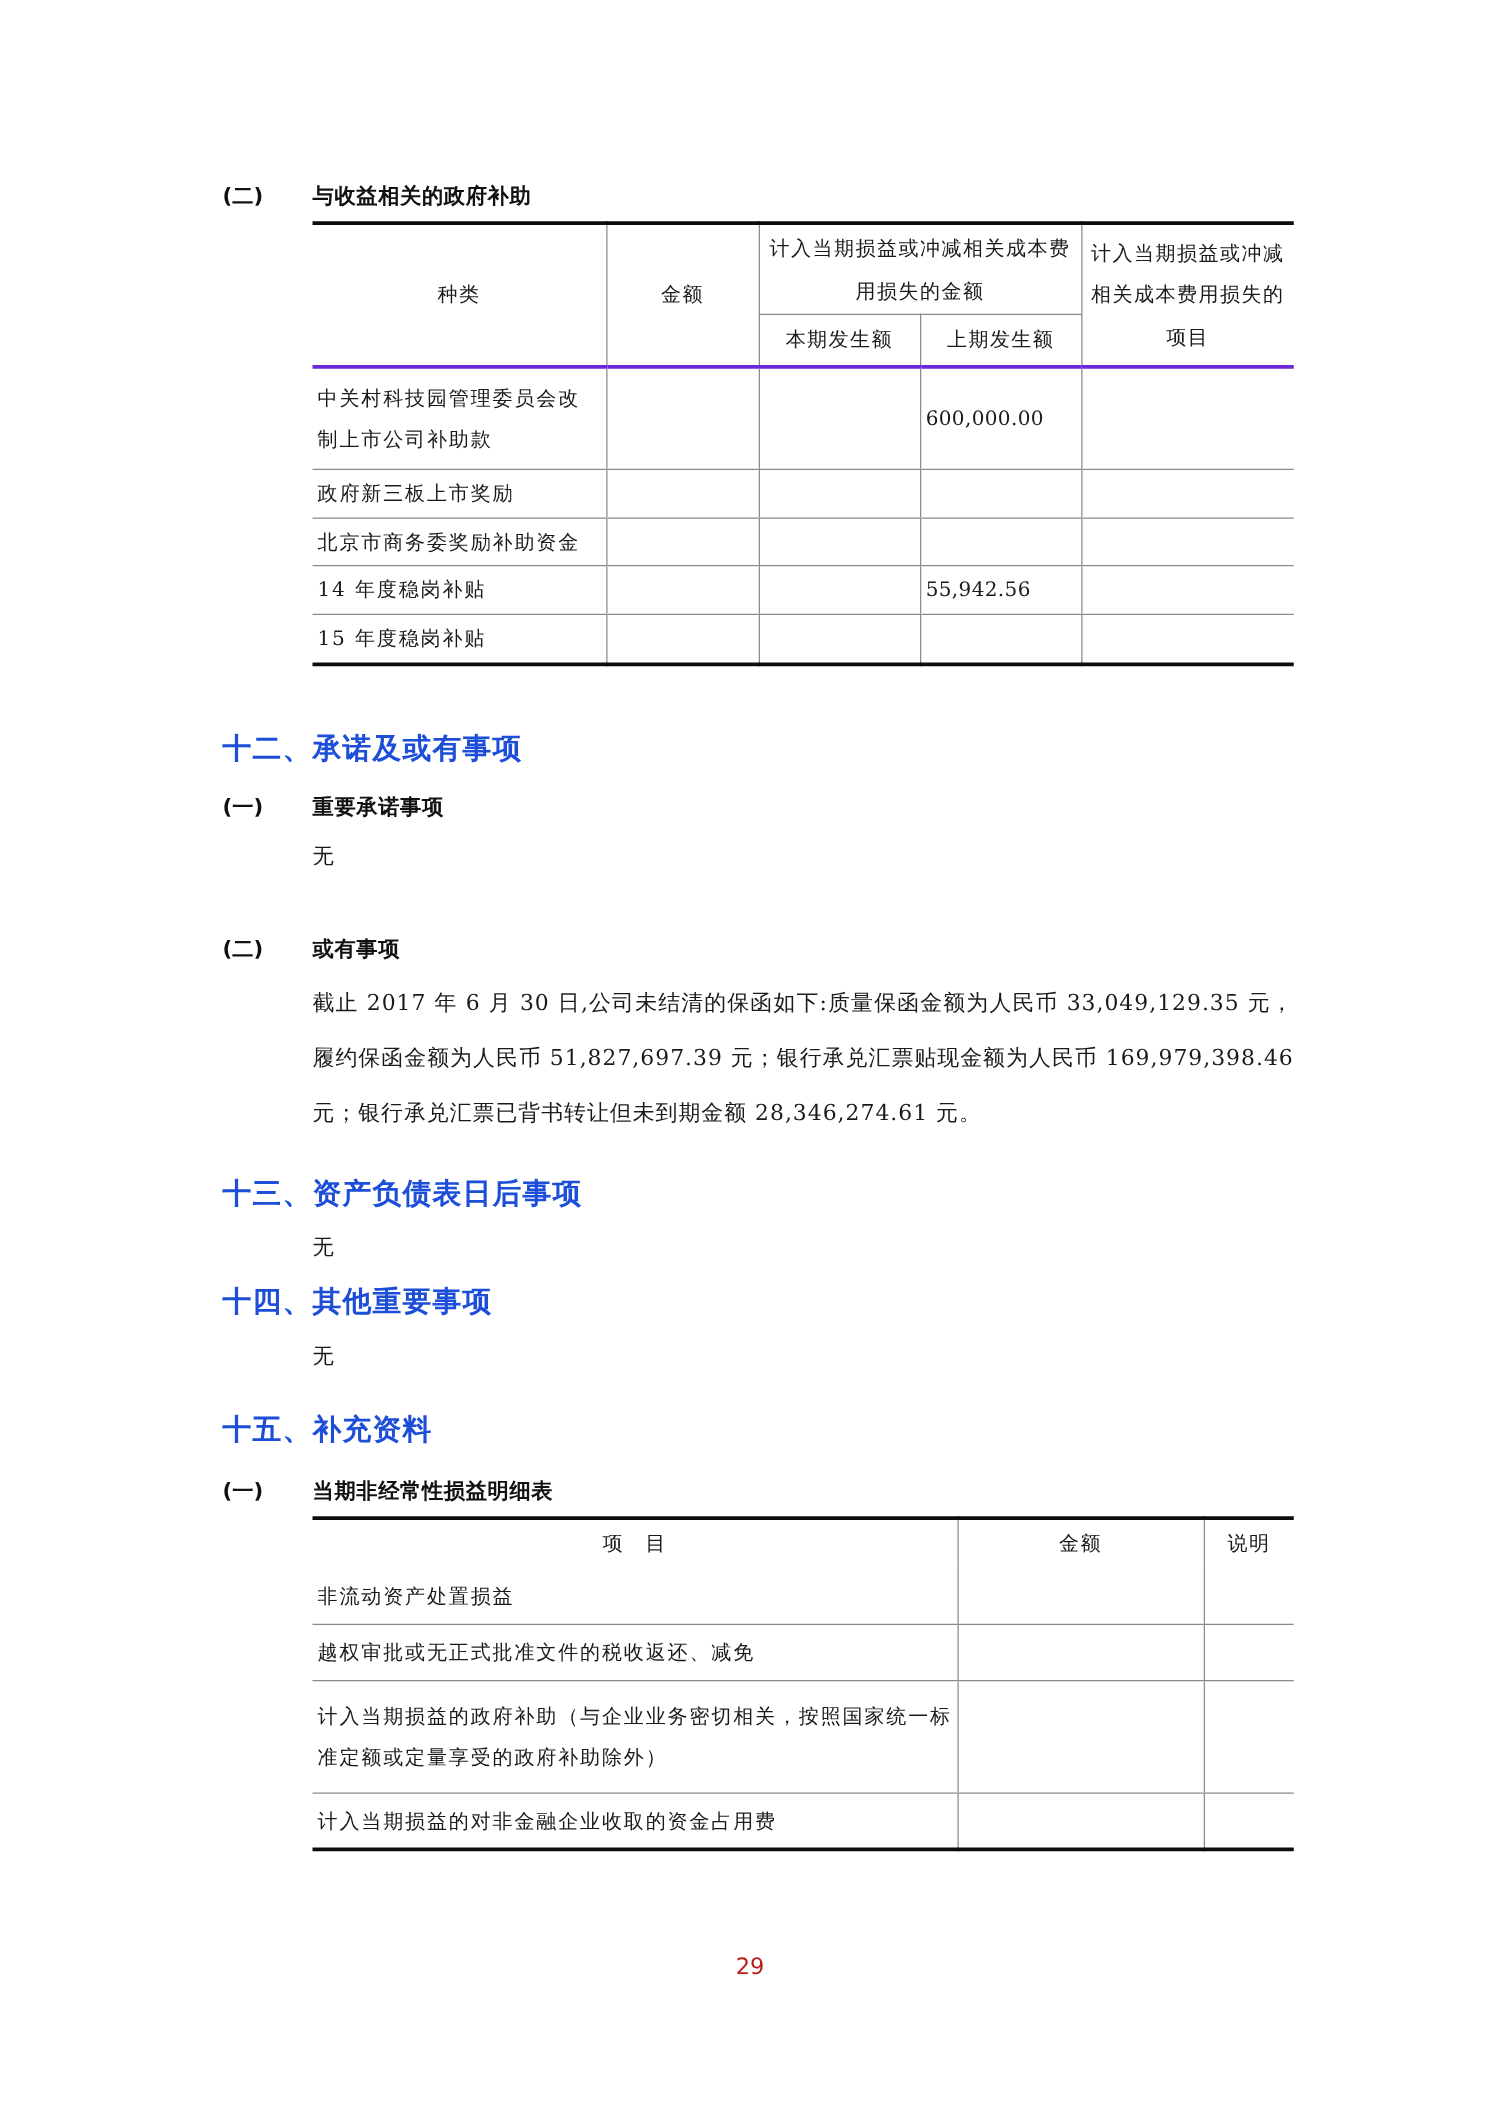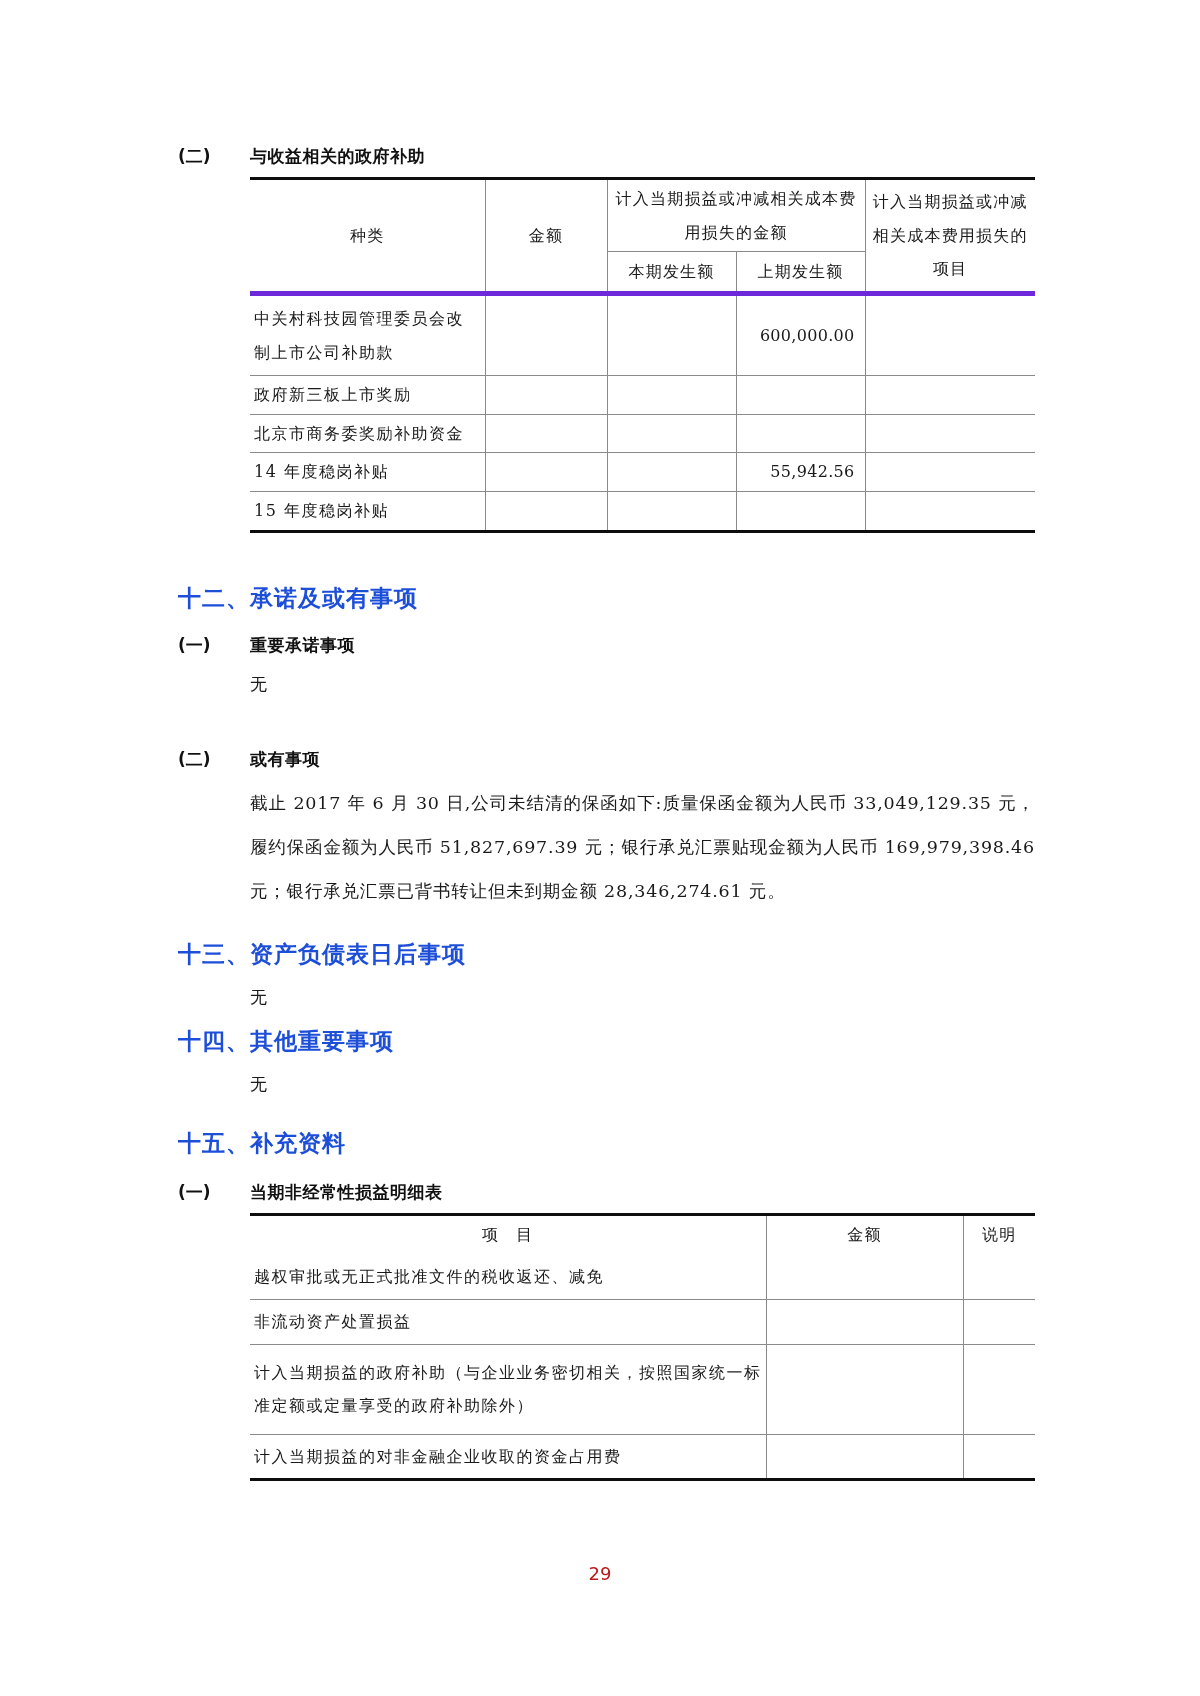--- a/index.html
+++ b/index.html
@@ -58,25 +58,25 @@
     font-weight: normal;
     padding: 2px 4px;
     vertical-align: middle;
     line-height: 2.1;
     letter-spacing: 1.2px;
     overflow: hidden;
   }
   .tbl th { text-align: center; }
   .tbl .bl { border-left: 1px solid #8a8a8a; }
   .tbl thead tr.h1 th.mg { border-bottom: 1px solid #8a8a8a; }
-  .tbl thead th[rowspan], .tbl thead tr.h2 th { border-bottom: 5px solid #6d28d9; margin-left: 24px; }
+  .tbl thead th[rowspan], .tbl thead tr.h2 th { border-bottom: 3px solid #6d28d9; margin-left: 24px; }
   .tbl tbody tr td { border-bottom: 1px solid #8a8a8a; }
   .tbl tbody tr:last-child td { border-bottom: none; }
   .tbl td.c-label { text-align: left; letter-spacing: 1.5px; }
-  .tbl td.c-num { text-align: right; padding-right: 10px; letter-spacing: 0.3px; }
+  .tbl td.c-num { padding-right: 10px; letter-spacing: 0.3px; }
   
   .tbl1 tr.h1 { height: 72px; }
   .tbl1 tr.h2 { height: 42px; }
   .tbl1 tr.dr { height: 38px; }
   .tbl1 tr.dr-tall { height: 82px; }
   
   .tbl2 tr.h1 { height: 40px; }
   .tbl2 tr.dr { height: 45px; }
   .tbl2 tr.dr-tall { height: 90px; }
   .page-number {
@@ -194,26 +194,26 @@
     </colgroup>
     <thead>
       <tr class="h1">
         <th>项　目</th>
         <th class="bl">金额</th>
         <th class="bl">说明</th>
       </tr>
     </thead>
     <tbody>
       <tr class="dr">
+        <td class="c-label">非流动资产处置损益</td>
+        <td class="bl c-num"></td>
+        <td class="bl"></td>
+      </tr>
+      <tr class="dr">
         <td class="c-label">越权审批或无正式批准文件的税收返还、减免</td>
-        <td class="bl c-num"></td>
-        <td class="bl"></td>
-      </tr>
-      <tr class="dr">
-        <td class="c-label">非流动资产处置损益</td>
         <td class="bl c-num"></td>
         <td class="bl"></td>
       </tr>
       <tr class="dr-tall">
         <td class="c-label">计入当期损益的政府补助（与企业业务密切相关，按照国家统一标准定额或定量享受的政府补助除外）</td>
         <td class="bl c-num"></td>
         <td class="bl"></td>
       </tr>
       <tr class="dr">
         <td class="c-label">计入当期损益的对非金融企业收取的资金占用费</td>

